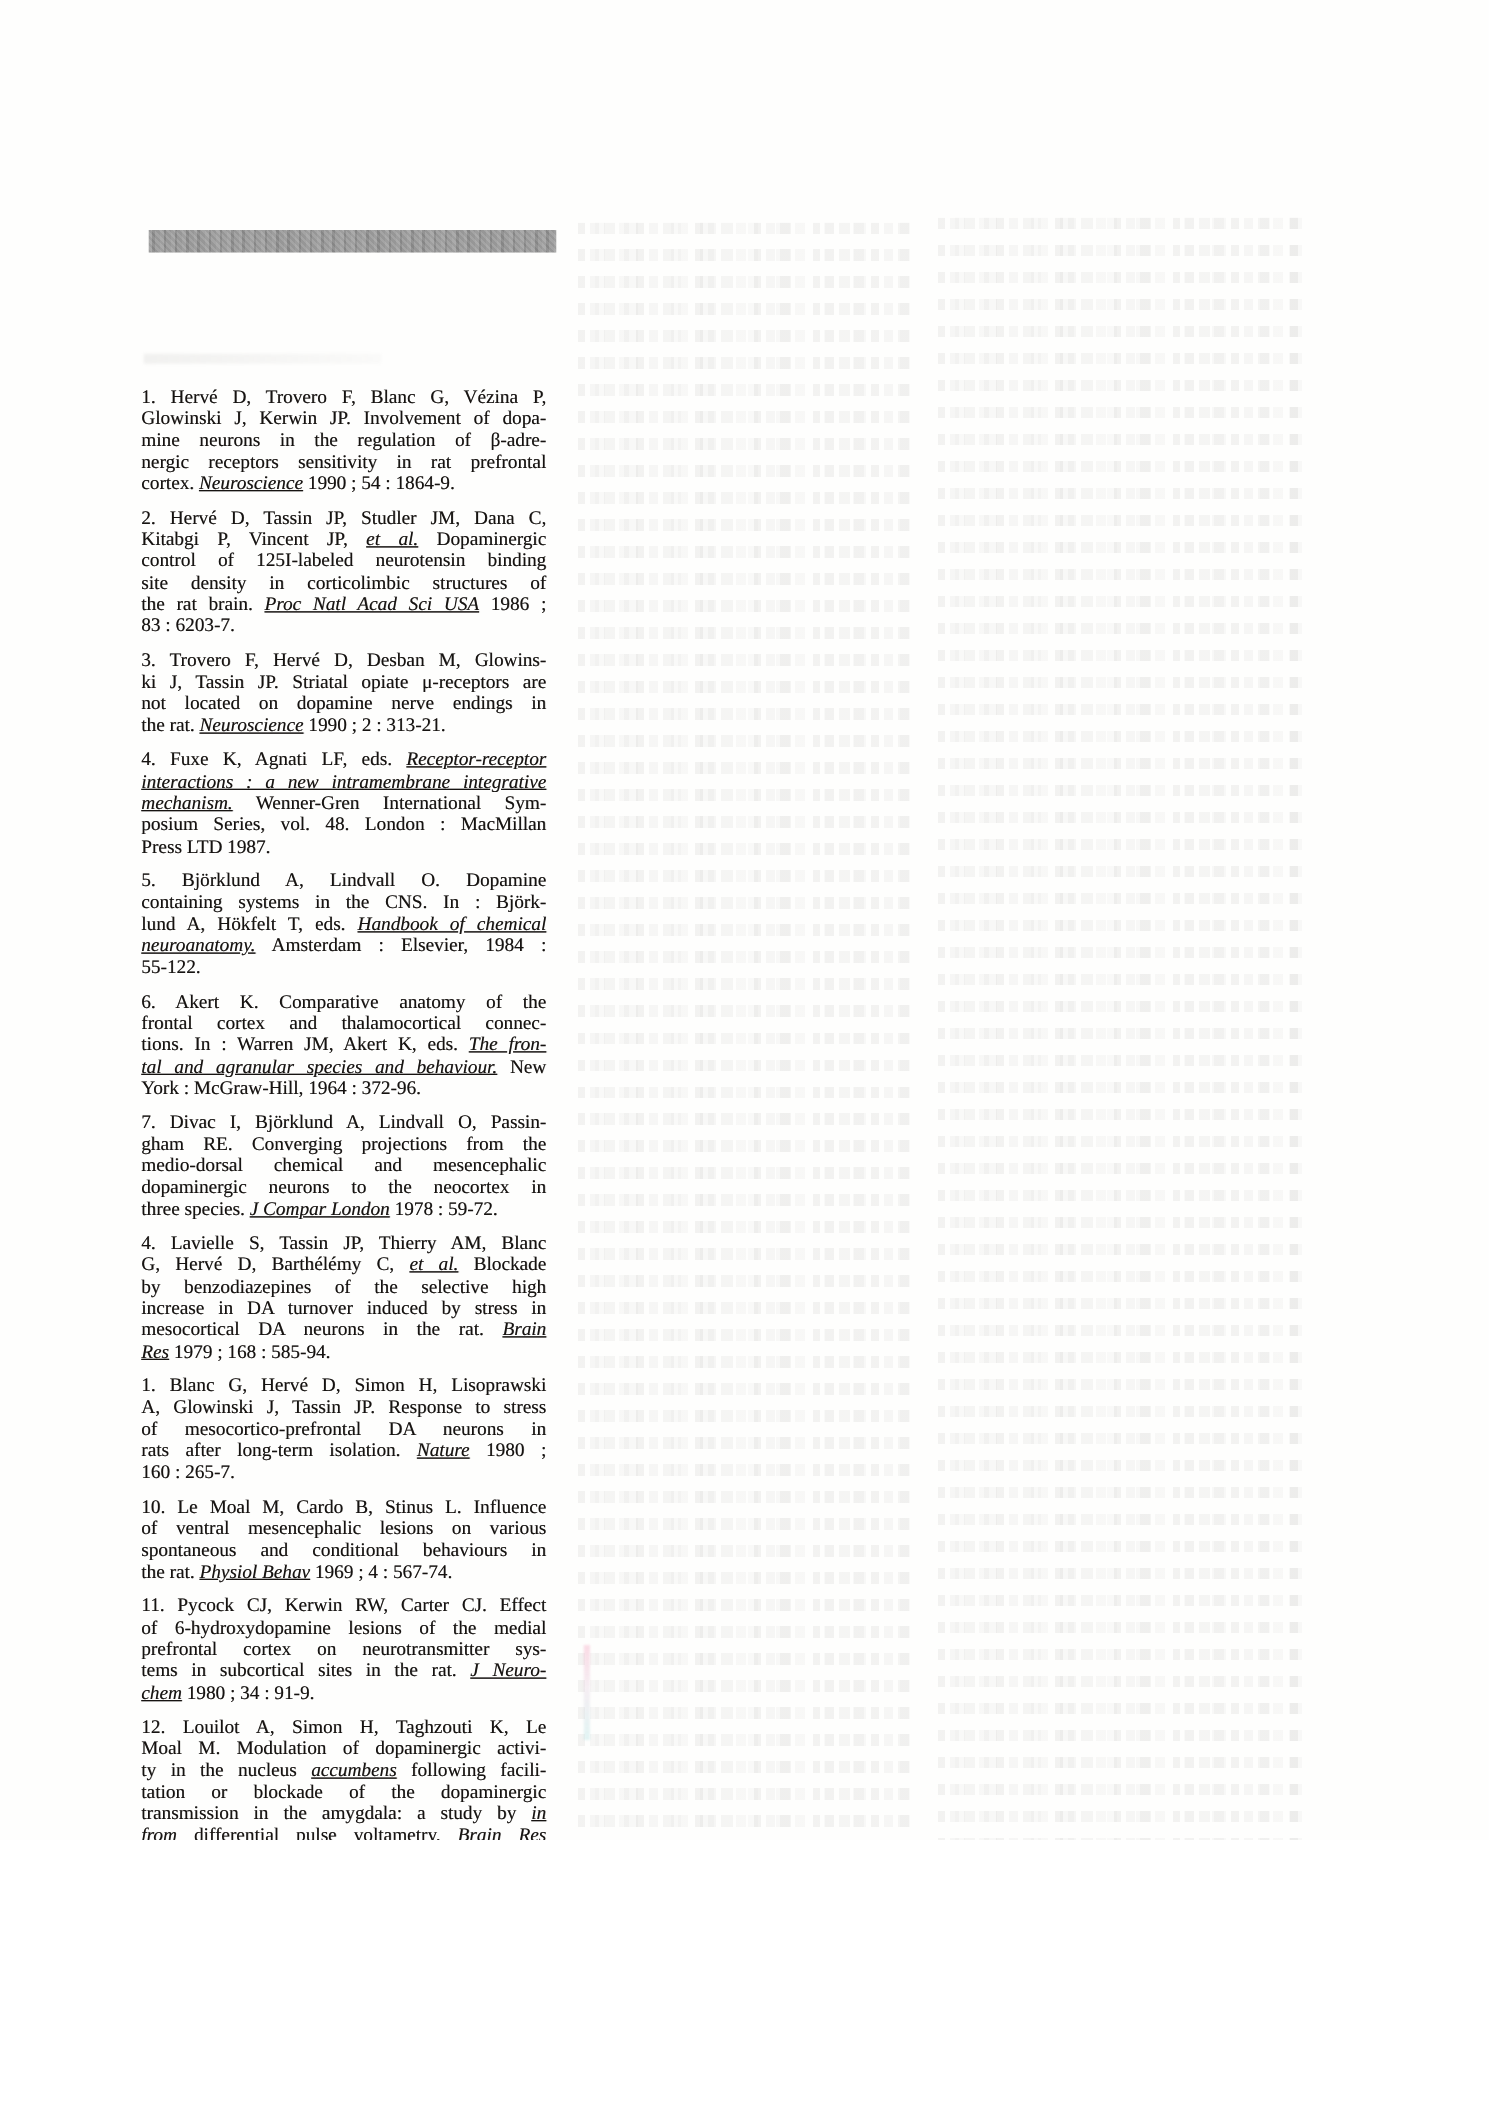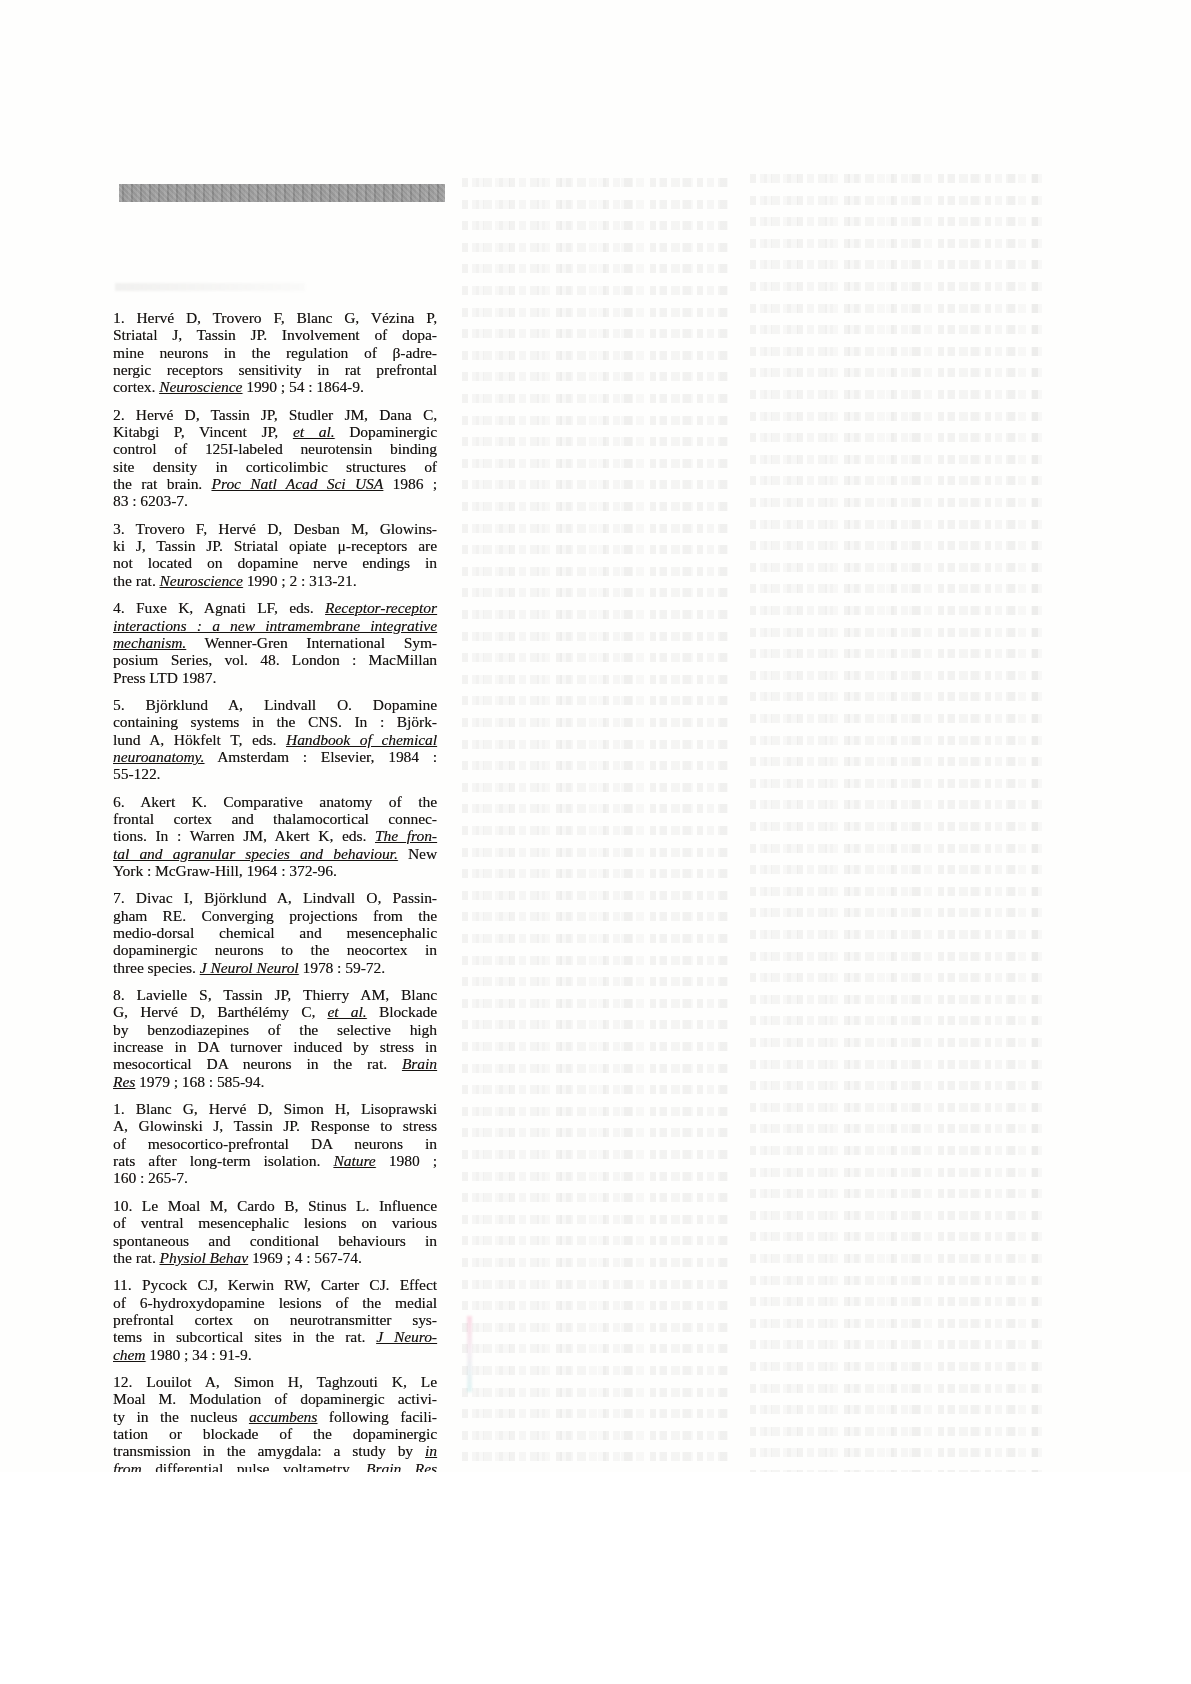--- a/index.html
+++ b/index.html
@@ -85,21 +85,21 @@
 
 <div class="page">
 
   <div class="scan-bar"></div>
 
   <div class="smudge"></div>
 
   <div class="refs">
       <div class="ref">
         <div class="line"><span>1. Hervé D, Trovero F, Blanc G, Vézina P,</span></div>
-        <div class="line"><span>Striatal J, Tassin JP. Involvement of dopa-</span></div>
+        <div class="line"><span>Glowinski J, Kerwin JP. Involvement of dopa-</span></div>
         <div class="line"><span>mine neurons in the regulation of β-adre-</span></div>
         <div class="line"><span>nergic receptors sensitivity in rat prefrontal</span></div>
         <div class="line last"><span>cortex. </span><span class="it">Neuroscience</span><span> 1990 ; 54 : 1864-9.</span></div>
       </div>
       <div class="ref">
         <div class="line"><span>2. Hervé D, Tassin JP, Studler JM, Dana C,</span></div>
         <div class="line"><span>Kitabgi P, Vincent JP, </span><span class="it">et al.</span><span> Dopaminergic</span></div>
         <div class="line"><span>control of 125I-labeled neurotensin binding</span></div>
         <div class="line"><span>site density in corticolimbic structures of</span></div>
         <div class="line"><span>the rat brain. </span><span class="it">Proc Natl Acad Sci USA</span><span> 1986 ;</span></div>
@@ -130,24 +130,24 @@
         <div class="line"><span>frontal cortex and thalamocortical connec-</span></div>
         <div class="line"><span>tions. In : Warren JM, Akert K, eds. </span><span class="it">The fron-</span></div>
         <div class="line"><span class="it">tal and agranular species and behaviour.</span><span> New</span></div>
         <div class="line last"><span>York : McGraw-Hill, 1964 : 372-96.</span></div>
       </div>
       <div class="ref">
         <div class="line"><span>7. Divac I, Björklund A, Lindvall O, Passin-</span></div>
         <div class="line"><span>gham RE. Converging projections from the</span></div>
         <div class="line"><span>medio-dorsal chemical and mesencephalic</span></div>
         <div class="line"><span>dopaminergic neurons to the neocortex in</span></div>
-        <div class="line last"><span>three species. </span><span class="it">J Neurol Neurol</span><span> 1978 : 59-72.</span></div>
+        <div class="line last"><span>three species. </span><span class="it">J Compar London</span><span> 1978 : 59-72.</span></div>
       </div>
       <div class="ref">
-        <div class="line"><span>8. Lavielle S, Tassin JP, Thierry AM, Blanc</span></div>
+        <div class="line"><span>4. Lavielle S, Tassin JP, Thierry AM, Blanc</span></div>
         <div class="line"><span>G, Hervé D, Barthélémy C, </span><span class="it">et al.</span><span> Blockade</span></div>
         <div class="line"><span>by benzodiazepines of the selective high</span></div>
         <div class="line"><span>increase in DA turnover induced by stress in</span></div>
         <div class="line"><span>mesocortical DA neurons in the rat. </span><span class="it">Brain</span></div>
         <div class="line last"><span class="it">Res</span><span> 1979 ; 168 : 585-94.</span></div>
       </div>
       <div class="ref">
         <div class="line"><span>1. Blanc G, Hervé D, Simon H, Lisoprawski</span></div>
         <div class="line"><span>A, Glowinski J, Tassin JP. Response to stress</span></div>
         <div class="line"><span>of mesocortico-prefrontal DA neurons in</span></div>

